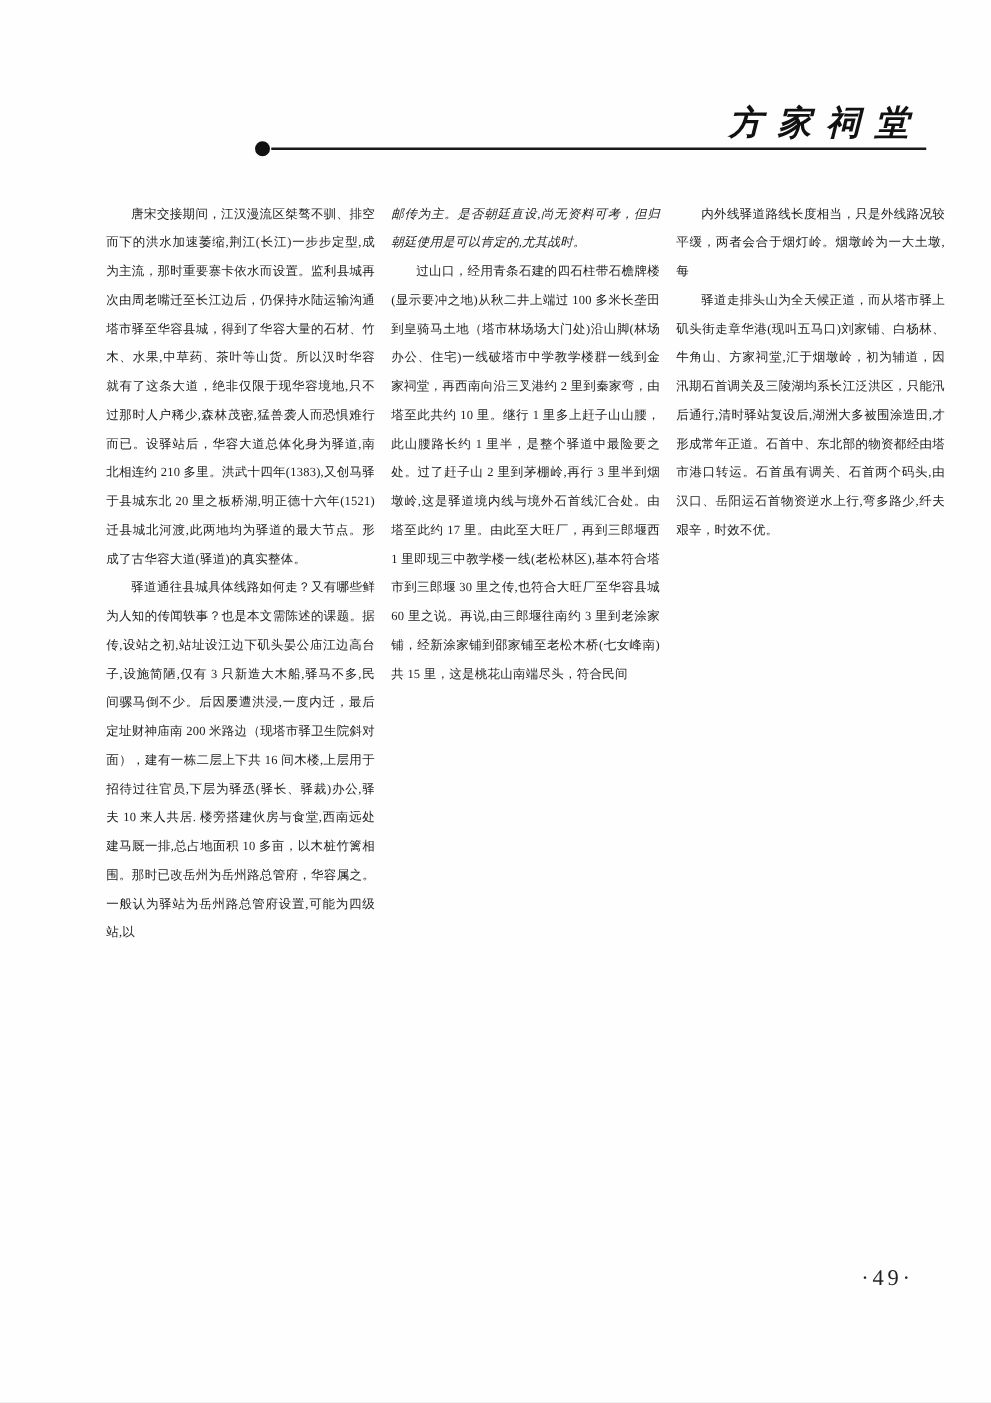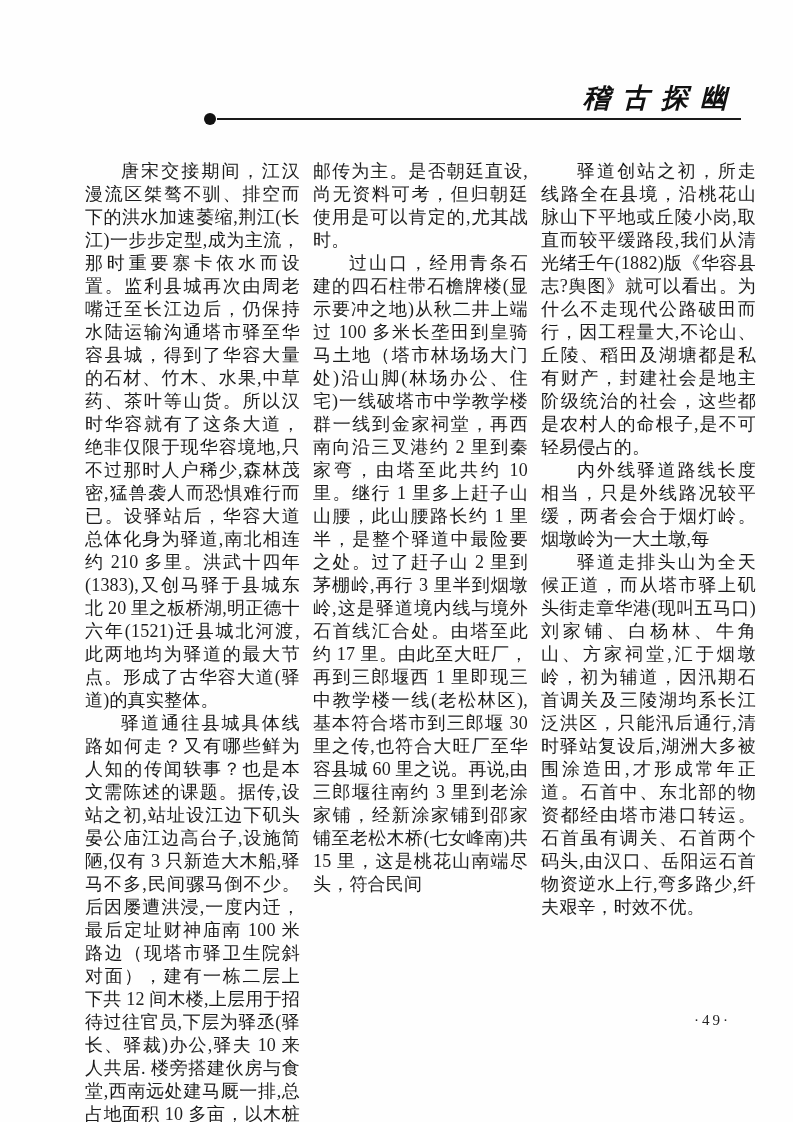--- a/index.html
+++ b/index.html
@@ -54,65 +54,64 @@
     position: absolute;
     top: 160px;
     left: 85px;
     width: 672px;
     display: flex;
     gap: 13px;
   }
   .col { width: 215px; flex: 0 0 215px; }
   .para {
     margin: 0;
-    font-size: 18px;
+    font-size: 10px;
     line-height: 23px;
     text-align: justify;
     letter-spacing: 0.2px;
   }
   .para.indent { text-indent: 2em; }
-  .para.cont { text-indent: 0; }
+  .para.cont { text-indent: 0; font-style: italic; }
 
   
   .page-number {
     position: absolute;
     top: 1012px;
     right: 62px;
-    font-size: 15px;
+    font-size: 18px;
     letter-spacing: 3px;
     color: #222;
     white-space: nowrap;
   }
 </style>
 </head>
 <body>
 
 <div class="page">
 
-  <div class="masthead-title">稽古探幽</div>
+  <div class="masthead-title">方家祠堂</div>
 
   <div class="header-rule">
     <span class="dot"></span>
     <span class="line"></span>
   </div>
 
   <div class="article">
 
     <div class="col">
       <p class="para indent">唐宋交接期间，江汉漫流区桀骜不驯、排空而下的洪水加速萎缩,荆江(长江)一步步定型,成为主流，那时重要寨卡依水而设置。监利县城再次由周老嘴迁至长江边后，仍保持水陆运输沟通塔市驿至华容县城，得到了华容大量的石材、竹木、水果,中草药、茶叶等山货。所以汉时华容就有了这条大道，绝非仅限于现华容境地,只不过那时人户稀少,森林茂密,猛兽袭人而恐惧难行而已。设驿站后，华容大道总体化身为驿道,南北相连约 210 多里。洪武十四年(1383),又创马驿于县城东北 20 里之板桥湖,明正德十六年(1521)迁县城北河渡,此两地均为驿道的最大节点。形成了古华容大道(驿道)的真实整体。</p>
-      <p class="para indent">驿道通往县城具体线路如何走？又有哪些鲜为人知的传闻轶事？也是本文需陈述的课题。据传,设站之初,站址设江边下矶头晏公庙江边高台子,设施简陋,仅有 3 只新造大木船,驿马不多,民间骡马倒不少。后因屡遭洪浸,一度内迁，最后定址财神庙南 100 米路边（现塔市驿卫生院斜对面），建有一栋二层上下共 12 间木楼,上层用于招待过往官员,下层为驿丞(驿长、驿裁)办公,驿夫 10 来人共居. 楼旁搭建伙房与食堂,西南远处建马厩一排,总占地面积 10 多亩，以木桩竹篱相围。那时已改岳州为岳州路总管府，华容属之。一般认为驿站为岳州路总管府设置,可能为四级站,以</p>
+      <p class="para indent">驿道通往县城具体线路如何走？又有哪些鲜为人知的传闻轶事？也是本文需陈述的课题。据传,设站之初,站址设江边下矶头晏公庙江边高台子,设施简陋,仅有 3 只新造大木船,驿马不多,民间骡马倒不少。后因屡遭洪浸,一度内迁，最后定址财神庙南 200 米路边（现塔市驿卫生院斜对面），建有一栋二层上下共 16 间木楼,上层用于招待过往官员,下层为驿丞(驿长、驿裁)办公,驿夫 10 来人共居. 楼旁搭建伙房与食堂,西南远处建马厩一排,总占地面积 10 多亩，以木桩竹篱相围。那时已改岳州为岳州路总管府，华容属之。一般认为驿站为岳州路总管府设置,可能为四级站,以</p>
     </div>
 
     <div class="col">
       <p class="para cont">邮传为主。是否朝廷直设,尚无资料可考，但归朝廷使用是可以肯定的,尤其战时。</p>
       <p class="para indent">过山口，经用青条石建的四石柱带石檐牌楼(显示要冲之地)从秋二井上端过 100 多米长垄田到皇骑马土地（塔市林场场大门处)沿山脚(林场办公、住宅)一线破塔市中学教学楼群一线到金家祠堂，再西南向沿三叉港约 2 里到秦家弯，由塔至此共约 10 里。继行 1 里多上赶子山山腰，此山腰路长约 1 里半，是整个驿道中最险要之处。过了赶子山 2 里到茅棚岭,再行 3 里半到烟墩岭,这是驿道境内线与境外石首线汇合处。由塔至此约 17 里。由此至大旺厂，再到三郎堰西 1 里即现三中教学楼一线(老松林区),基本符合塔市到三郎堰 30 里之传,也符合大旺厂至华容县城 60 里之说。再说,由三郎堰往南约 3 里到老涂家铺，经新涂家铺到邵家铺至老松木桥(七女峰南)共 15 里，这是桃花山南端尽头，符合民间</p>
     </div>
 
     <div class="col">
-      <p class="para indent">驿道创站之初，所走线路全在县境，沿桃花山脉山下平地或丘陵小岗,取直而较平缓路段,我们从清光绪壬午(1882)版《华容县志?舆图》就可以看出。为什么不走现代公路破田而行，因工程量大,不论山、丘陵、稻田及湖塘都是私有财产，封建社会是地主阶级统治的社会，这些都是农村人的命根子,是不可轻易侵占的。</p>
       <p class="para indent">内外线驿道路线长度相当，只是外线路况较平缓，两者会合于烟灯岭。烟墩岭为一大土墩,每</p>
       <p class="para indent">驿道走排头山为全天候正道，而从塔市驿上矶头街走章华港(现叫五马口)刘家铺、白杨林、牛角山、方家祠堂,汇于烟墩岭，初为辅道，因汛期石首调关及三陵湖均系长江泛洪区，只能汛后通行,清时驿站复设后,湖洲大多被围涂造田,才形成常年正道。石首中、东北部的物资都经由塔市港口转运。石首虽有调关、石首两个码头,由汉口、岳阳运石首物资逆水上行,弯多路少,纤夫艰辛，时效不优。</p>
     </div>
 
   </div>
 
   <div class="page-number">·49·</div>
 
 </div>
 

